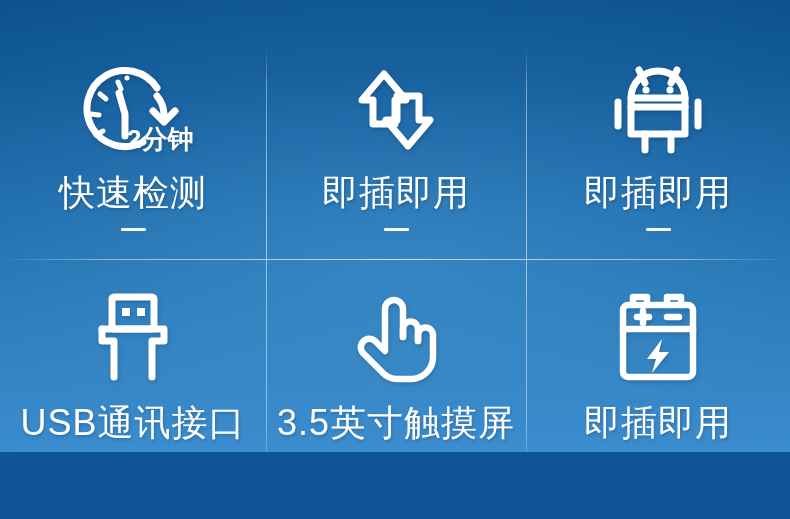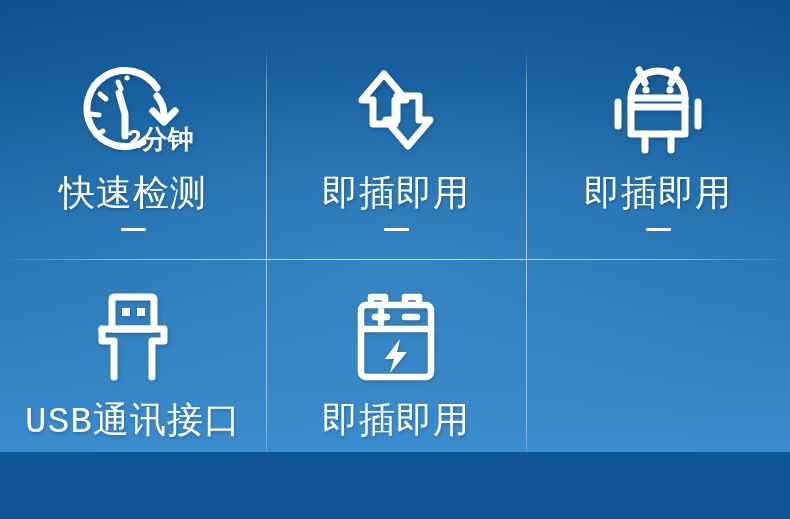--- a/index.html
+++ b/index.html
@@ -88,21 +88,21 @@
 
   .cell-label {
     margin-top: 17px;
     color: #ffffff;
     font-size: 36px;
     letter-spacing: 1px;
     line-height: 1;
     white-space: nowrap;
     text-shadow: 1px 2px 3px rgba(0,0,0,0.18);
   }
-  .cell-bottom .cell-label { margin-top: 20px; font-family: Liberation Mono, monospace; }
+  .cell-bottom .cell-label { margin-top: 20px; }
 
   .label-dash {
     margin-top: 17px;
     width: 25px;
     height: 3px;
     background: #ffffff;
     opacity: 0.95;
     border-radius: 1px;
   }
 </style>
@@ -194,20 +194,37 @@
             <path d="M12 38 L12 50 L24 50 L24 86"></path>
           </g>
           <rect x="32" y="17" width="8" height="8" fill="#ffffff"></rect>
           <rect x="47" y="17" width="8" height="8" fill="#ffffff"></rect>
         </svg>
       </div>
       <div class="cell-label">USB通讯接口</div>
       <div class="label-dash"></div>
     </div>
 
+    <div class="cell cell-bottom">
+      <div class="icon-wrap">
+        <svg width="90" height="92" viewBox="0 0 90 92">
+          <g fill="none" stroke="#ffffff" stroke-width="6.5" stroke-linecap="round" stroke-linejoin="round">
+
+            <path d="M34 34 L34 18 a9 9 0 0 1 18 0 L52 46"></path>
+
+            <path d="M52 46 L52 38 a7.5 7.5 0 0 1 15 0 L67 50"></path>
+            <path d="M67 50 L67 44 a7.5 7.5 0 0 1 15 0 L82 56"></path>
+
+            <path d="M82 56 L82 66 a22 22 0 0 1 -22 22 L46 88 a20 20 0 0 1 -14 -6 L12 62 a8.5 8.5 0 0 1 12 -12 L34 60 L34 34"></path>
+          </g>
+        </svg>
+      </div>
+      <div class="cell-label">3.5英寸触摸屏</div>
+      <div class="label-dash"></div>
+    </div>
 
     <div class="cell cell-bottom">
       <div class="icon-wrap">
         <svg width="82" height="92" viewBox="0 0 82 92">
           <g fill="none" stroke="#ffffff" stroke-width="6.5" stroke-linecap="round" stroke-linejoin="round">
 
             <path d="M16 14 L16 6 L30 6 L30 14"></path>
             <path d="M50 14 L50 6 L64 6 L64 14"></path>
 
             <rect x="6" y="14" width="70" height="72" rx="5"></rect>

